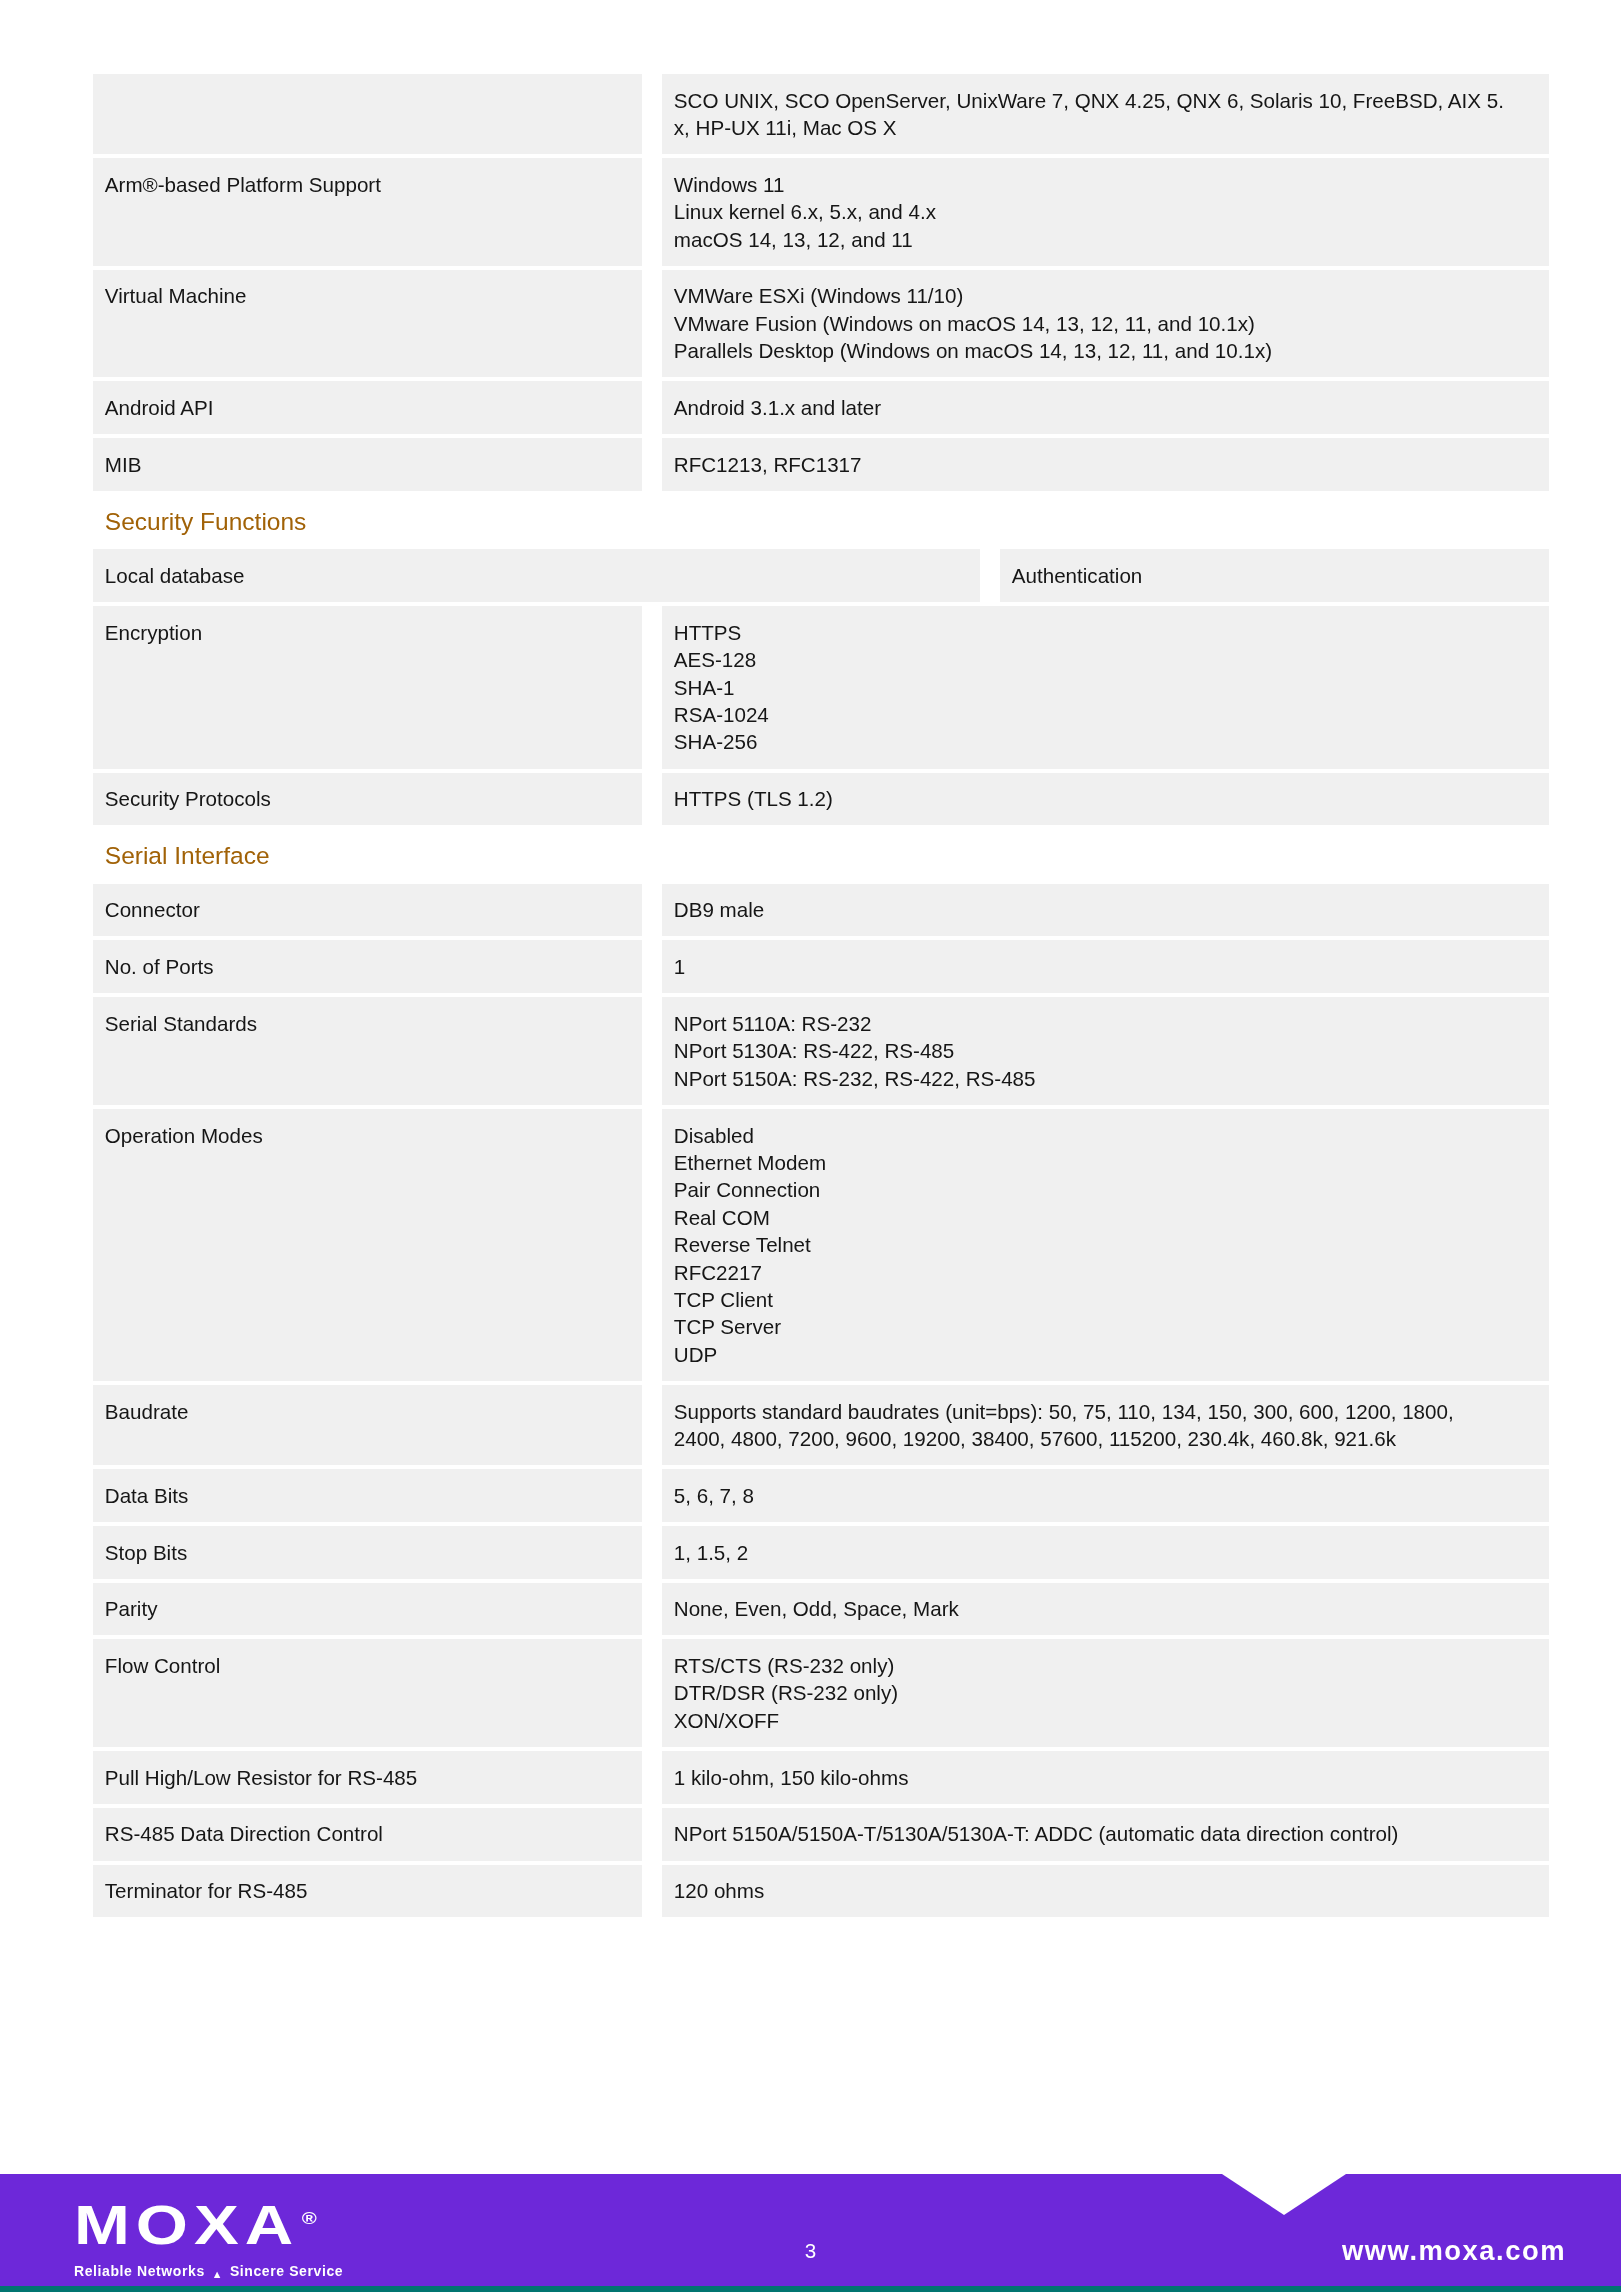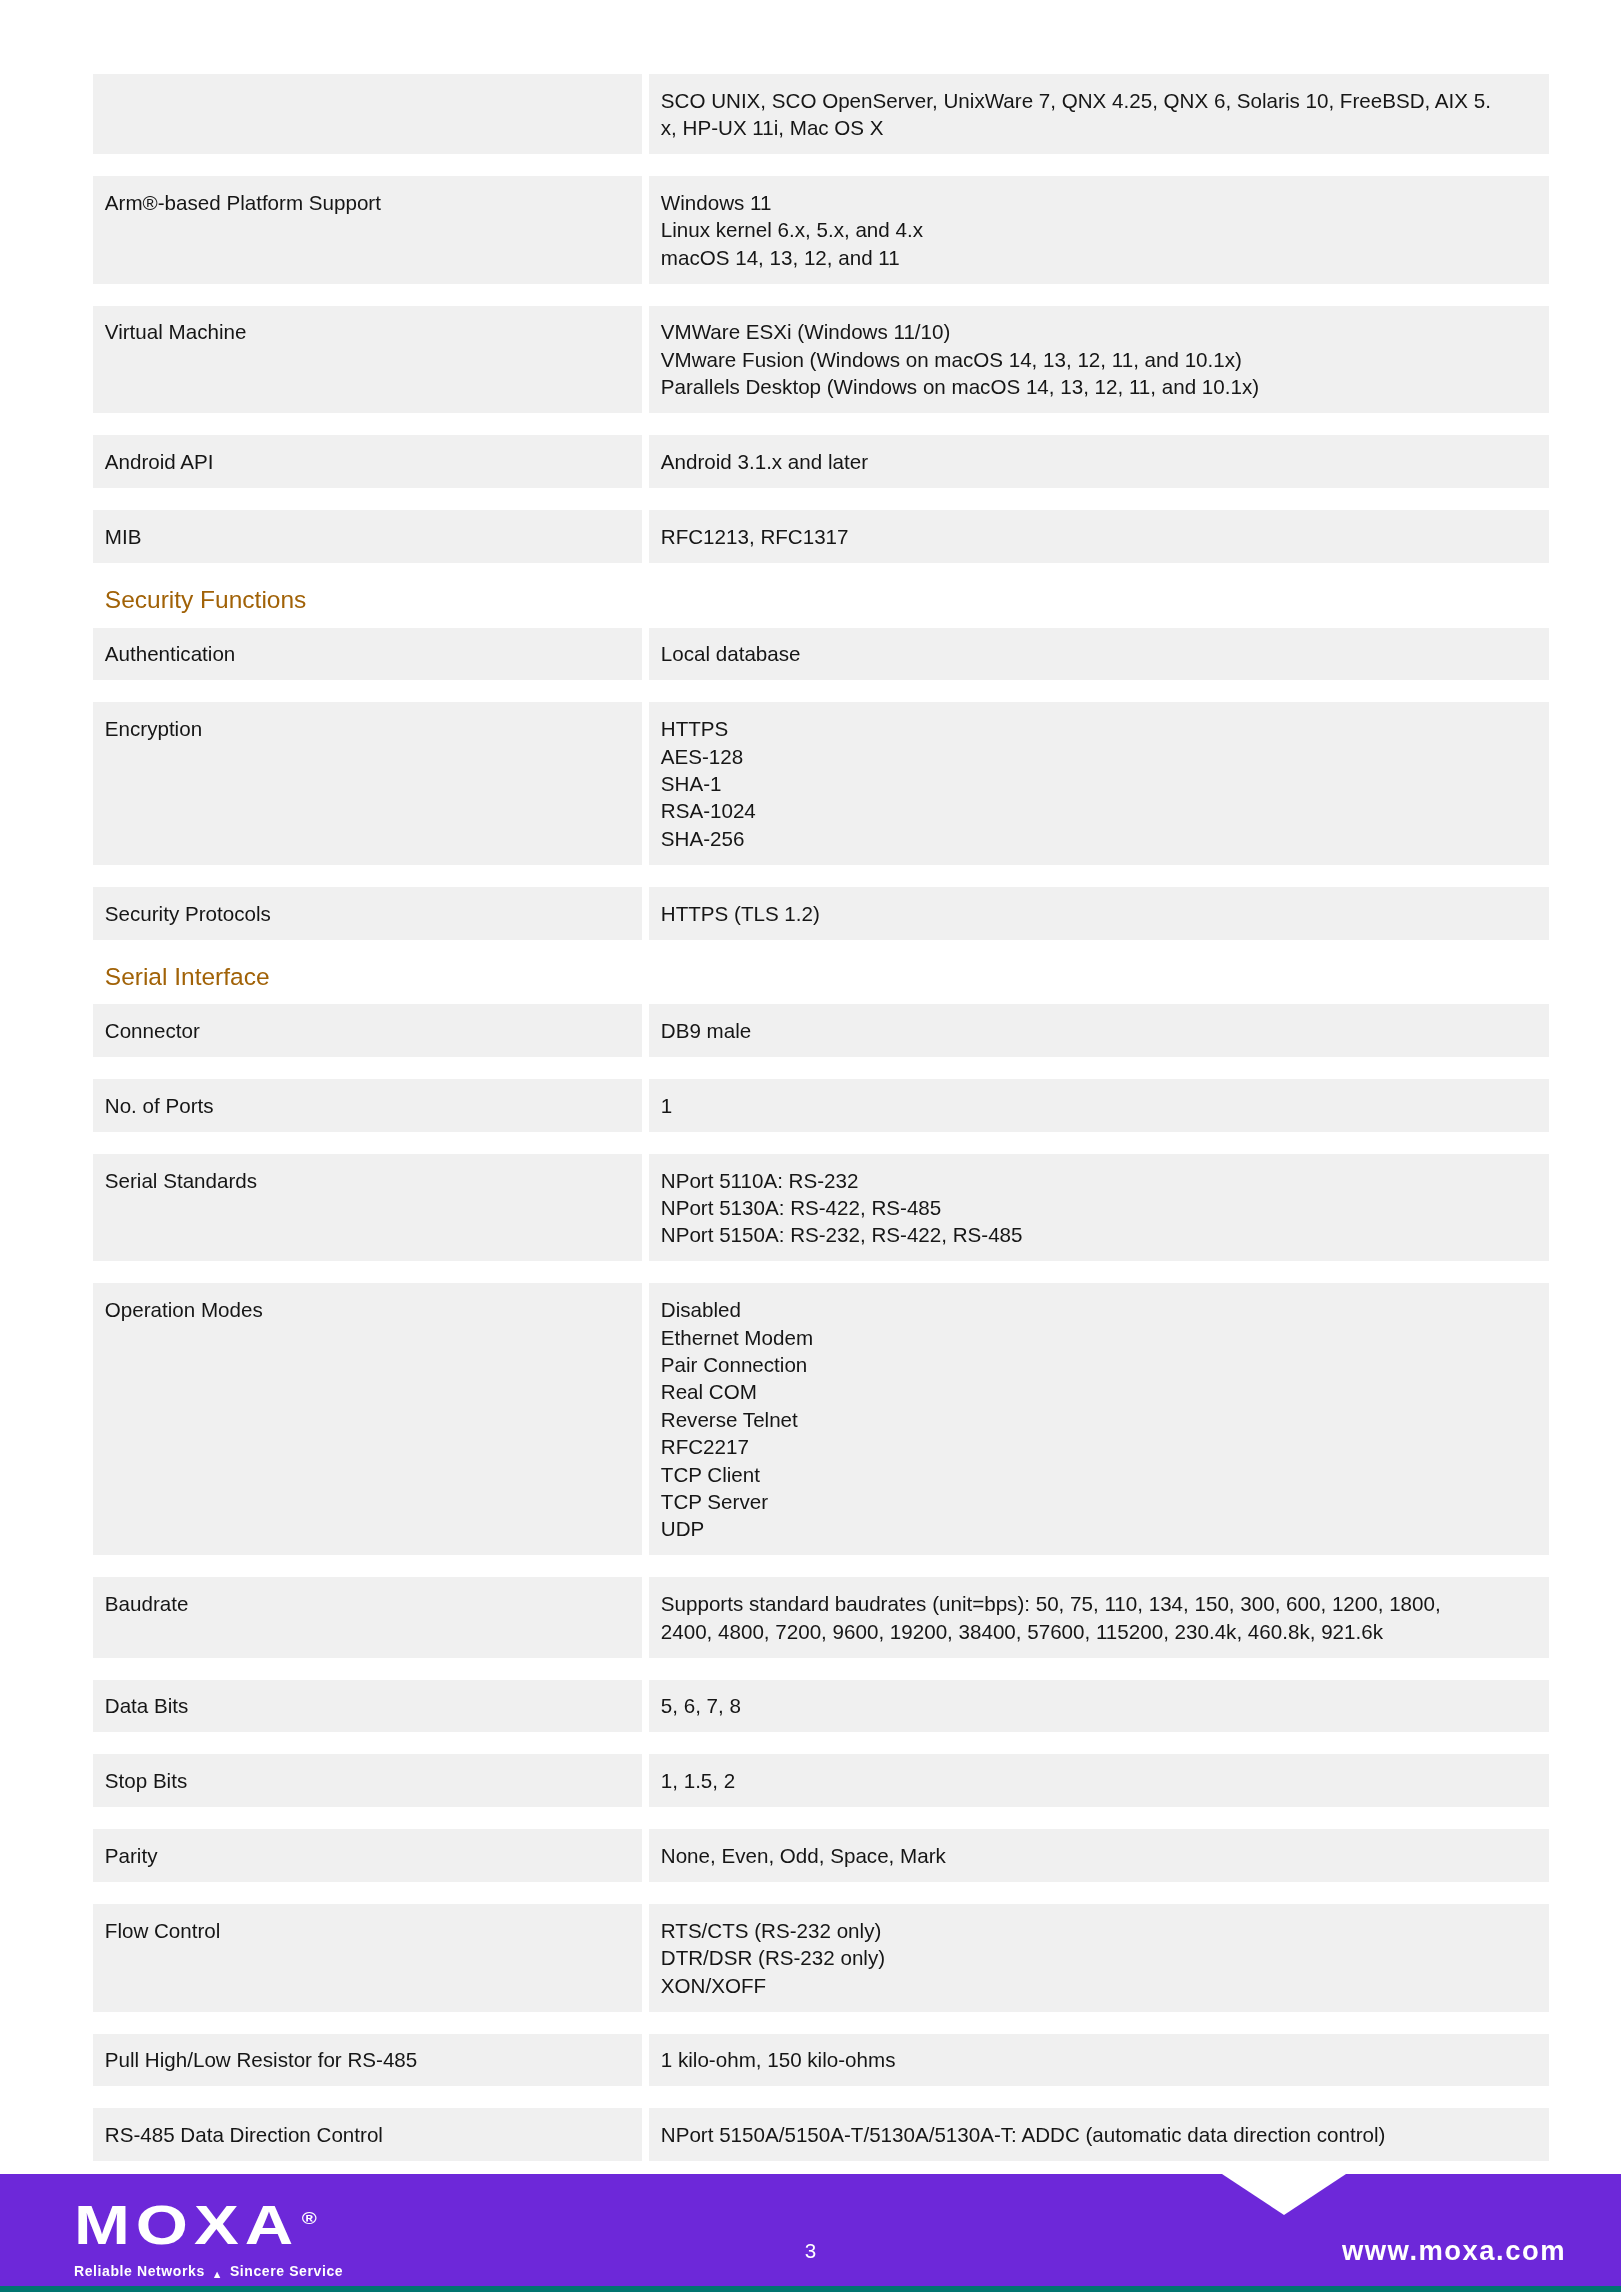--- a/index.html
+++ b/index.html
@@ -15,22 +15,22 @@
 
   
   .spec-table {
     position: absolute;
     left: 93px;
     top: 74px;
     width: 1456px;
   }
   .spec-row {
     display: flex;
-    gap: 7px;
-    margin-bottom: 22px;
+    gap: 20px;
+    margin-bottom: 4px;
     justify-content: flex-end;
   }
   .cell {
     background: #F0F0F0;
     padding: 12.7px 13.7px 12.7px 11.8px;
     font-size: 20.6px;
     line-height: 27.4px;
   }
   .cell.label {
     flex: 0 0 549px;
@@ -154,22 +154,22 @@
   </div>
 
   <div class="spec-row">
     <div class="cell label">MIB</div>
     <div class="cell value">RFC1213, RFC1317</div>
   </div>
 
   <div class="section-header">Security Functions</div>
 
   <div class="spec-row">
+    <div class="cell value">Local database</div>
     <div class="cell label">Authentication</div>
-    <div class="cell value">Local database</div>
   </div>
 
   <div class="spec-row">
     <div class="cell label">Encryption</div>
     <div class="cell value">HTTPS
 AES-128
 SHA-1
 RSA-1024
 SHA-256</div>
   </div>

